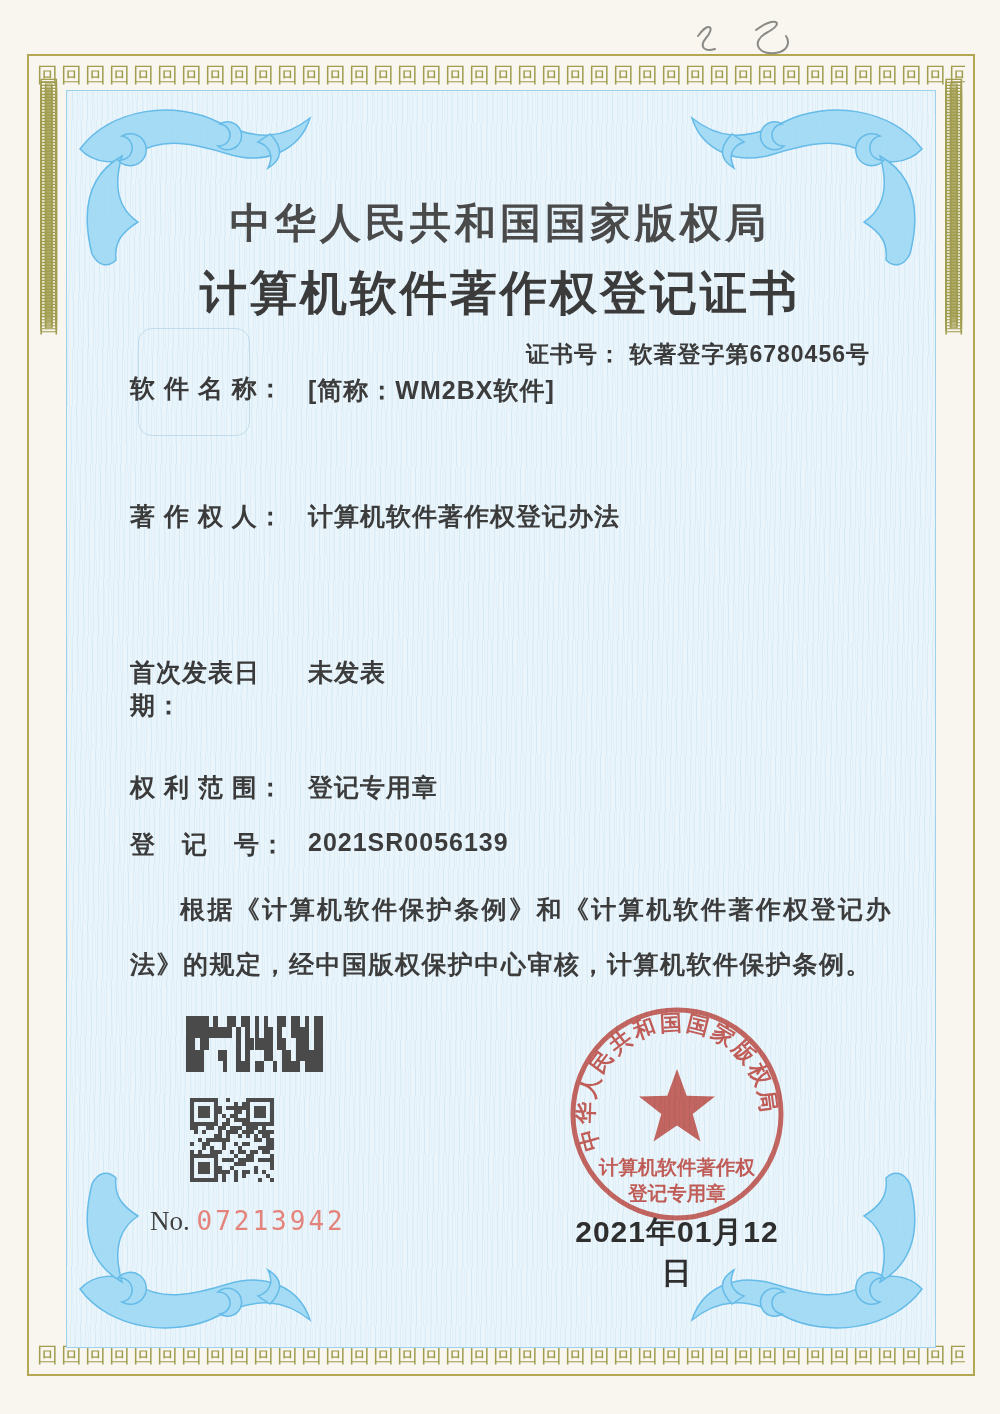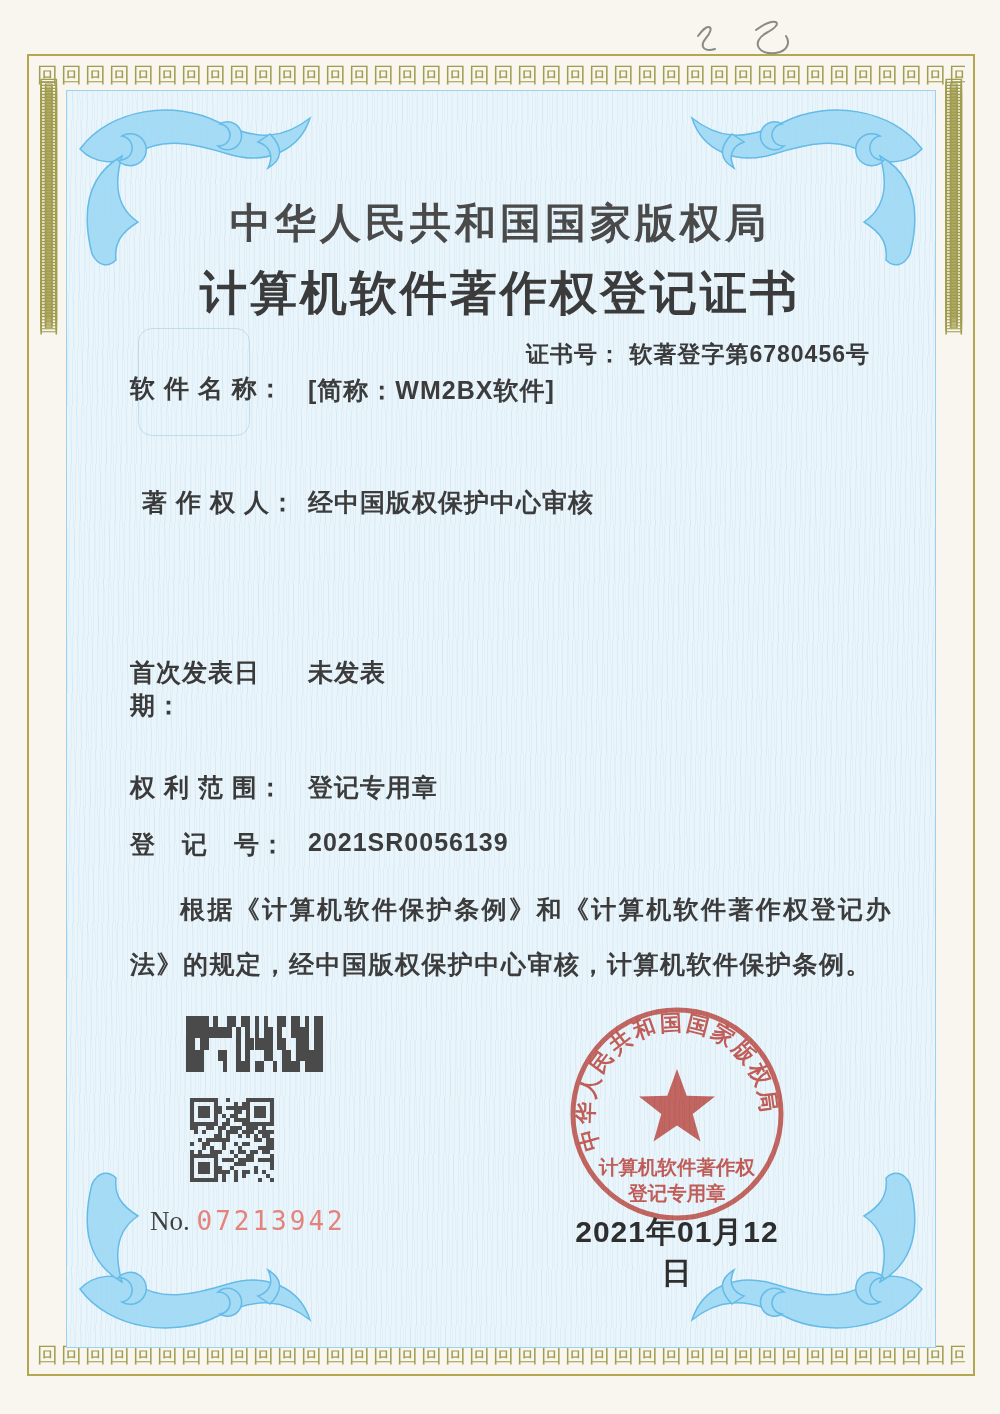--- a/index.html
+++ b/index.html
@@ -33,21 +33,21 @@
   .authority{position:absolute;left:0;right:0;top:196px;text-align:center;font-size:41px;font-weight:700;letter-spacing:4px;color:#4a4a4a;}
   .cert-title{position:absolute;left:0;right:0;top:262px;text-align:center;font-size:47px;font-weight:900;letter-spacing:3px;color:#3b3b3b;}
   .cert-no{position:absolute;right:130px;top:339px;font-size:23px;font-weight:700;color:#3a3a3a;letter-spacing:1px;}
 
   
   .row{position:absolute;left:130px;display:flex;align-items:flex-start;font-size:25px;font-weight:700;color:#3a3a3a;}
   .row .lbl{width:178px;flex:none;letter-spacing:1px;}
   .row .val{color:#3c3c3c;letter-spacing:1px;}
   .val-lines div{line-height:36px;}
   .r-name{top:372px;}
-  .r-holder{top:486px;text-align:center;}
+  .r-holder{top:500px;}
   .r-dev{top:598px;}
   .r-pub{top:656px;}
   .r-acq{top:713px;}
   .r-scope{top:771px;}
   .r-reg{top:828px;}
 
   .stamp-ghost{position:absolute;left:138px;top:328px;width:110px;height:106px;border:1px solid rgba(150,190,215,.45);border-radius:14px;}
 
   .paragraph{position:absolute;left:130px;top:882px;width:762px;font-size:25px;font-weight:700;color:#3c3c3c;line-height:55px;text-indent:2em;letter-spacing:1.5px;text-align:justify;}
 
@@ -129,21 +129,21 @@
 
   <div class="row r-name">
     <div class="lbl">软 件 名 称：</div>
     <div class="val val-lines">
       <div>[简称：WM2BX软件]</div>
     </div>
   </div>
 
   <div class="row r-holder">
     <div class="lbl">著 作 权 人：</div>
-    <div class="val">经中国版权保护中心审核</div>
+    <div class="val">计算机软件著作权登记办法</div>
   </div>
 
   <div class="row r-dev">
   </div>
 
   <div class="row r-pub">
     <div class="lbl">首次发表日期：</div>
     <div class="val">未发表</div>
   </div>
 

